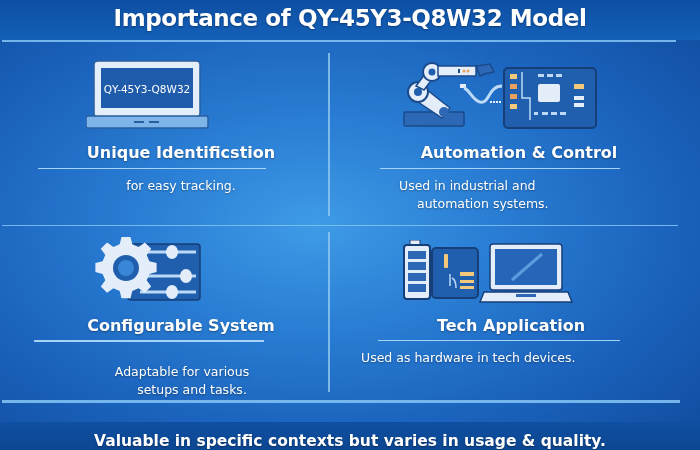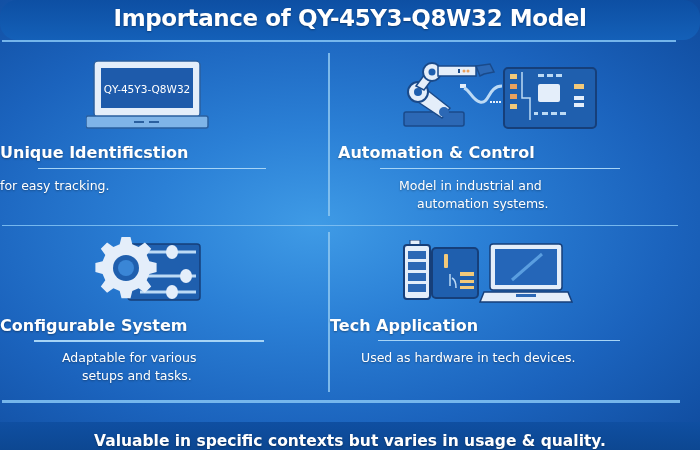--- a/index.html
+++ b/index.html
@@ -8,25 +8,24 @@
     font-family: "DejaVu Sans", sans-serif;
     background: radial-gradient(ellipse at 45% 50%, #3f9be6 0%, #2b80d6 30%, #1b63bd 65%, #0f4a9c 100%);
     color:#fff;
   }
   .title {
     position:absolute; left:0; top:0; width:700px; height:40px;
     text-align:center; font-weight:bold; font-size:23px; line-height:36px;
     letter-spacing:-0.4px;
     background: linear-gradient(180deg, #0d4fa3 0%, #1460b8 100%);
     text-shadow: 0 1px 2px rgba(0,0,0,0.35);
-    border-radius: 17px;
   }
   .hline { position:absolute; height:2px; background:#7fc0f2; opacity:0.9; }
   .vline { position:absolute; width:2px; background:#8cc6f0; opacity:0.85; }
-  .cell { position:absolute; width:362px; }
+  .cell { position:absolute; width:362px; text-align:center; }
   .heading {
     font-weight:bold; font-size:16px; text-shadow:0 1px 2px rgba(0,0,0,0.35);
     white-space:nowrap;
   }
   .subline { position:absolute; height:1px; background:#a6d4f6; }
   .desc {
     font-size:12.5px; line-height:18px; text-shadow:0 1px 2px rgba(0,0,0,0.35);
   }
   .footer {
     position:absolute; left:0; top:397px; width:700px; height:53px;
@@ -107,21 +106,21 @@
     <rect x="162" y="52" width="6" height="3" fill="#bcdaf5"></rect>
     <rect x="176" y="24" width="10" height="5" fill="#f2c97a"></rect>
     <rect x="176" y="36" width="10" height="4" fill="#e4eefa"></rect>
     <rect x="176" y="43" width="10" height="4" fill="#e4eefa"></rect>
   </svg>
   <div class="cell" style="left:338px; top:143px;">
     <div class="heading">Automation &amp; Control</div>
   </div>
   <div class="subline" style="left:380px; top:168px; width:240px;"></div>
   <div class="desc" style="position:absolute; left:399px; top:177px; width:240px;">
-    <div>Model in industrial and</div>
+    <div>Used in industrial and</div>
     <div style="padding-left:18px;">automation systems.</div>
   </div>
 </div>
 
 <div>
   <svg class="icon" style="left:94px; top:234px;" width="110" height="72" viewBox="0 0 110 72">
     <rect x="34" y="10" width="72" height="56" rx="3" fill="#1f5fae" stroke="#163f7a" stroke-width="1.5"></rect>
     <line x1="46" y1="18" x2="102" y2="18" stroke="#bcdaf5" stroke-width="3"></line>
     <line x1="46" y1="42" x2="102" y2="42" stroke="#bcdaf5" stroke-width="3"></line>
     <line x1="46" y1="58" x2="102" y2="58" stroke="#bcdaf5" stroke-width="3"></line>
@@ -131,21 +130,21 @@
     <g transform="translate(32,34)">
       <path d="M-5 -30 L5 -30 L7 -22 L14 -19 L21 -24 L28 -17 L23 -10 L26 -3 L34 -1 L34 9 L26 11 L23 18 L28 25 L21 32 L14 27 L7 30 L5 38 L-5 38 L-7 30 L-14 27 L-21 32 L-28 25 L-23 18 L-26 11 L-34 9 L-34 -1 L-26 -3 L-23 -10 L-28 -17 L-21 -24 L-14 -19 L-7 -22 Z" fill="#e4eefa" transform="translate(0,-4) scale(0.9)"></path>
       <circle cx="0" cy="0" r="13" fill="#1f5fae"></circle>
       <circle cx="0" cy="0" r="8" fill="#3a86d6"></circle>
     </g>
   </svg>
   <div class="cell" style="left:0px; top:316px;">
     <div class="heading">Configurable System</div>
   </div>
   <div class="subline" style="left:34px; top:340px; width:230px; height:2px;"></div>
-  <div class="desc" style="position:absolute; left:62px; top:349px; width:240px;">
+  <div class="desc" style="position:absolute; left:62px; top:363px; width:240px;text-align:center;">
     <div>Adaptable for various</div>
     <div style="padding-left:20px;">setups and tasks.</div>
   </div>
 </div>
 
 <div>
   <svg class="icon" style="left:402px; top:240px;" width="172" height="66" viewBox="0 0 172 66">
 
     <rect x="30" y="8" width="46" height="50" rx="4" fill="#1f5fae" stroke="#163f7a" stroke-width="2"></rect>
     <rect x="42" y="14" width="4" height="14" rx="1" fill="#f2c97a"></rect>

